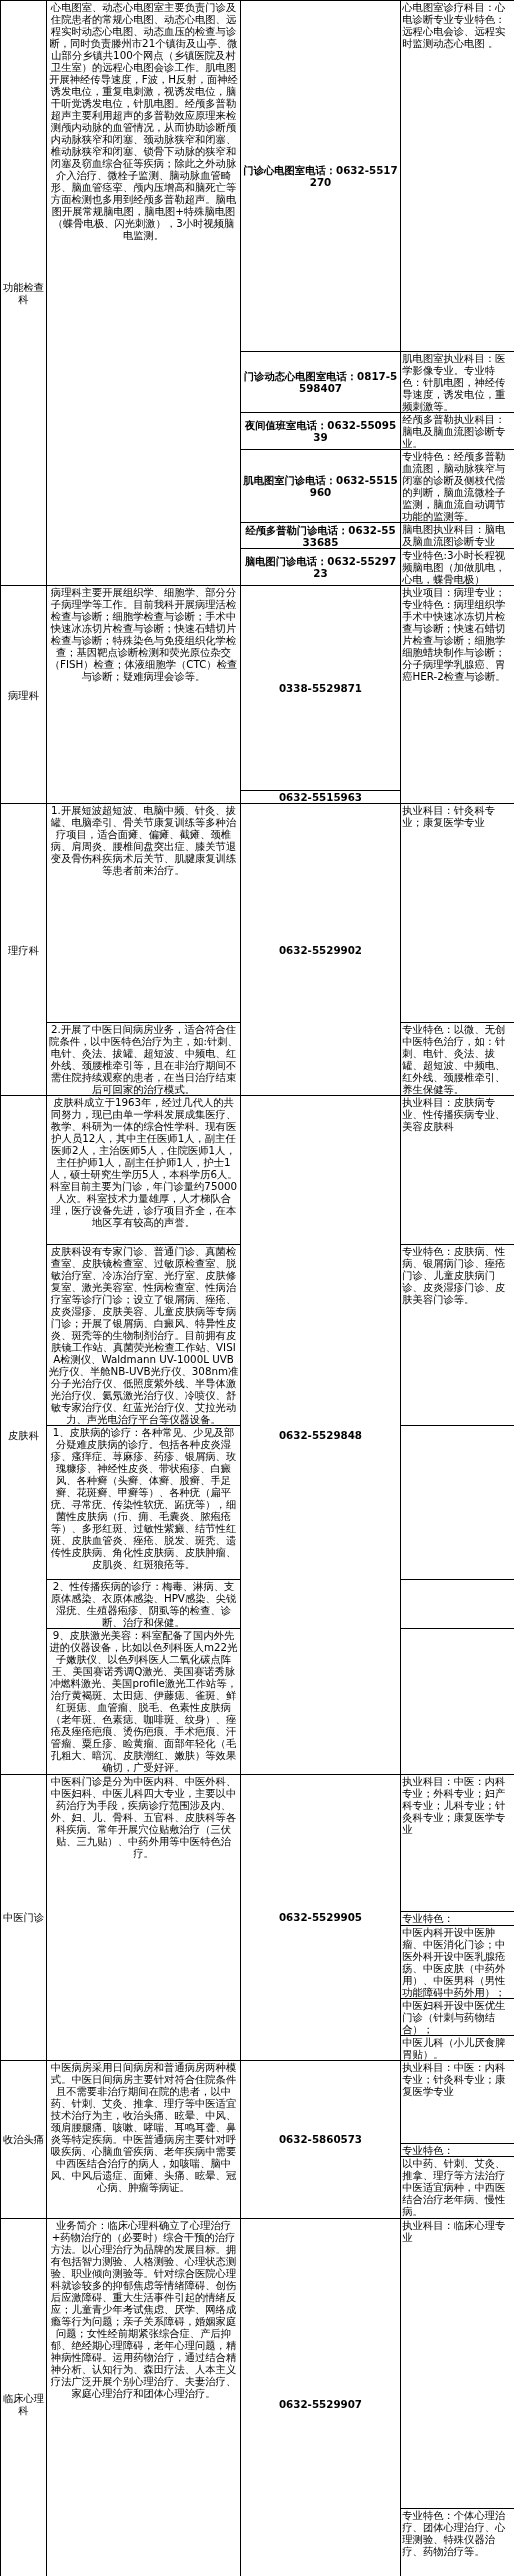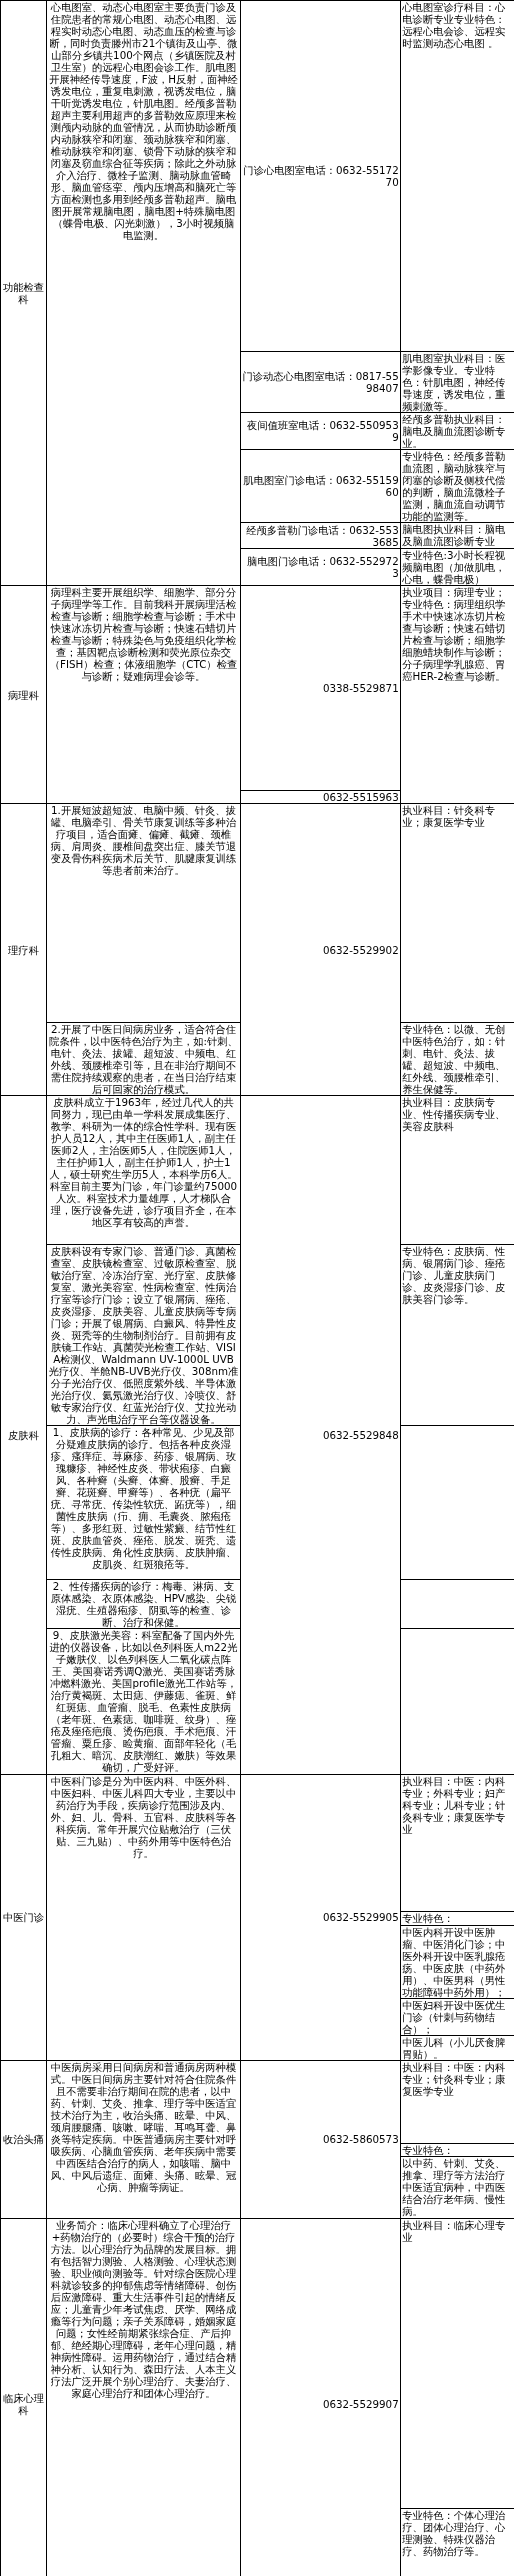--- a/index.html
+++ b/index.html
@@ -1,21 +1,21 @@
 <!DOCTYPE html>
 <html style="font-size:10.3px"><head>
 <meta charset="utf-8">
 <style>
   html,body{margin:0;padding:0;background:#fff;}
   body{width:515px;font-family:"DejaVu Sans",sans-serif;color:#000;}
   table.dept{border-collapse:collapse;table-layout:fixed;width:515px;background:#fff;}
   table.dept td{border:0.6px solid #000;font-size:10.3px;line-height:12px;padding:0 1.3px;overflow:hidden;word-break:break-all;}
   td.lbl{vertical-align:middle;text-align:center;}
   td.desc{vertical-align:top;text-align:center;}
-  td.phone{vertical-align:middle;text-align:right;}
+  td.phone{vertical-align:middle;text-align:center;font-weight:bold;}
   td.spec{vertical-align:top;text-align:left;}
 </style>
 </head>
 <body>
 
 <table class="dept">
   <colgroup>
     <col style="width:46px">
       <col style="width:194px">
       <col style="width:160px">

